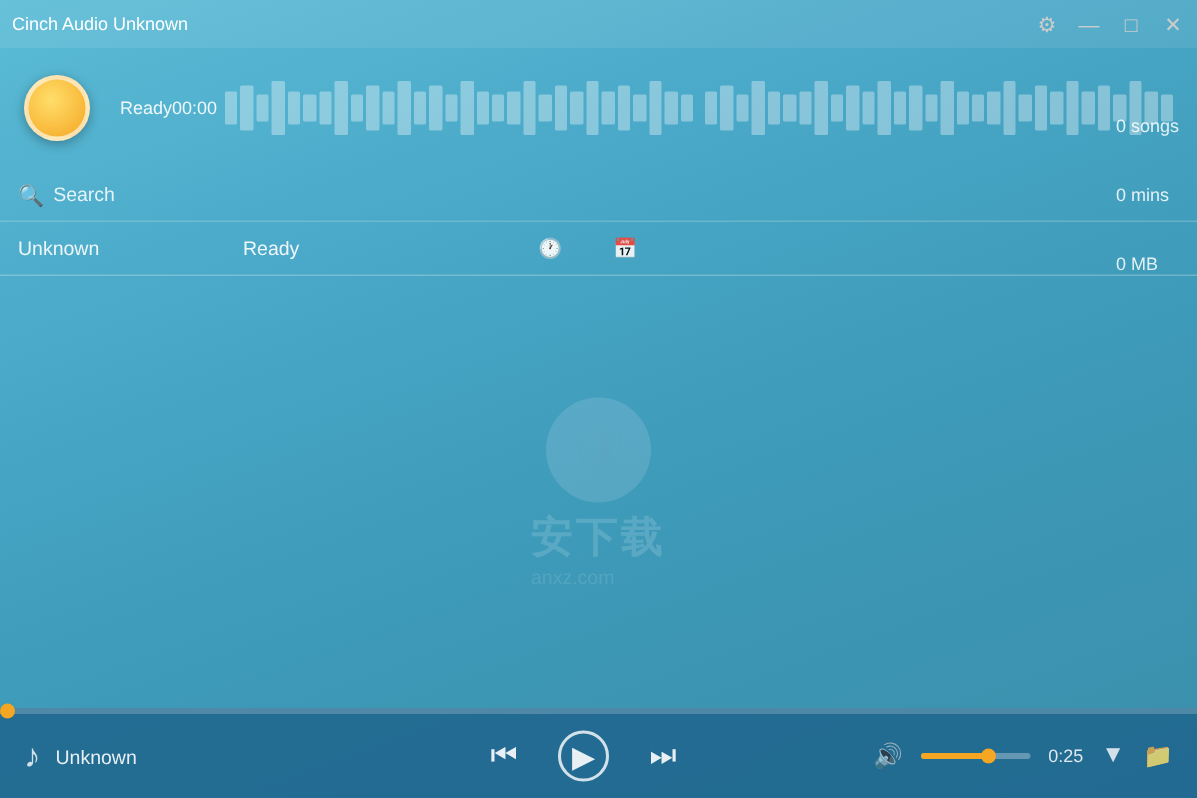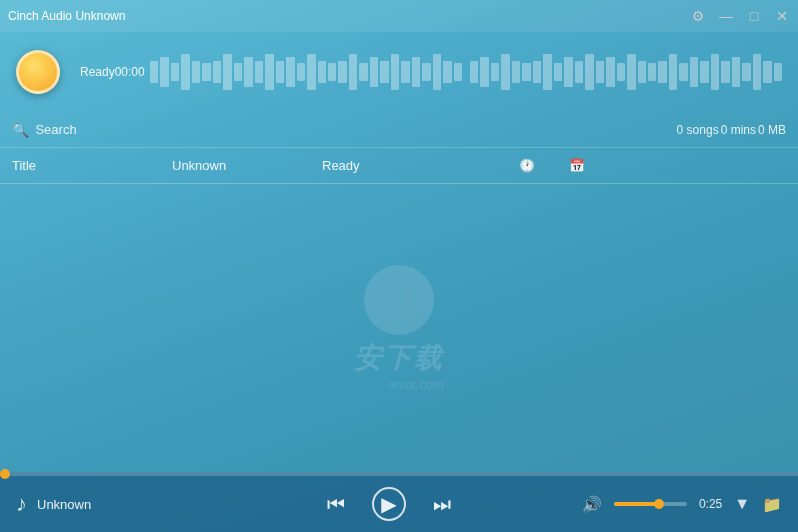--- a/index.html
+++ b/index.html
@@ -115,23 +115,24 @@
       color: rgba(255,255,255,0.8);
       font-size: 14px;
     }
     #search-label {
       font-size: 13px;
       color: rgba(255,255,255,0.85);
     }
     #stats-area {
       margin-left: auto;
       display: flex;
-      gap: 2px;
+      gap: 32px;
       font-size: 12px;
       color: rgba(255,255,255,0.85);
+      flex-direction: column;
     }
 
     
     #table-header {
       height: 36px;
       display: flex;
       align-items: center;
       padding: 0 12px;
       border-bottom: 1px solid rgba(255,255,255,0.25);
       font-size: 13px;
@@ -146,23 +147,22 @@
     
     #main-content {
       height: calc(532px - 32px - 80px - 36px - 36px - 60px);
       display: flex;
       align-items: center;
       justify-content: center;
       position: relative;
     }
     #watermark {
       opacity: 0.3;
-      text-align: right;
+      text-align: left;
       pointer-events: none;
-      font-style: italic;
     }
     #watermark-icon {
       width: 70px;
       height: 70px;
       background: rgba(200,220,240,0.6);
       border-radius: 50%;
       display: flex;
       align-items: center;
       justify-content: center;
       margin: 0 auto;
@@ -403,21 +403,20 @@
     <span id="search-label">Search</span>
   </div>
   <div id="stats-area">
     <span>0 songs</span>
     <span>0 mins</span>
     <span>0 MB</span>
   </div>
 </div>
 
 <div id="table-header">
-  <div class="col-title">Title</div>
   <div class="col-artist">Unknown</div>
   <div class="col-album">Ready</div>
   <div class="col-duration">
     <span>🕐</span>
   </div>
   <div class="col-date">
     <span>📅</span>
   </div>
 </div>
 

